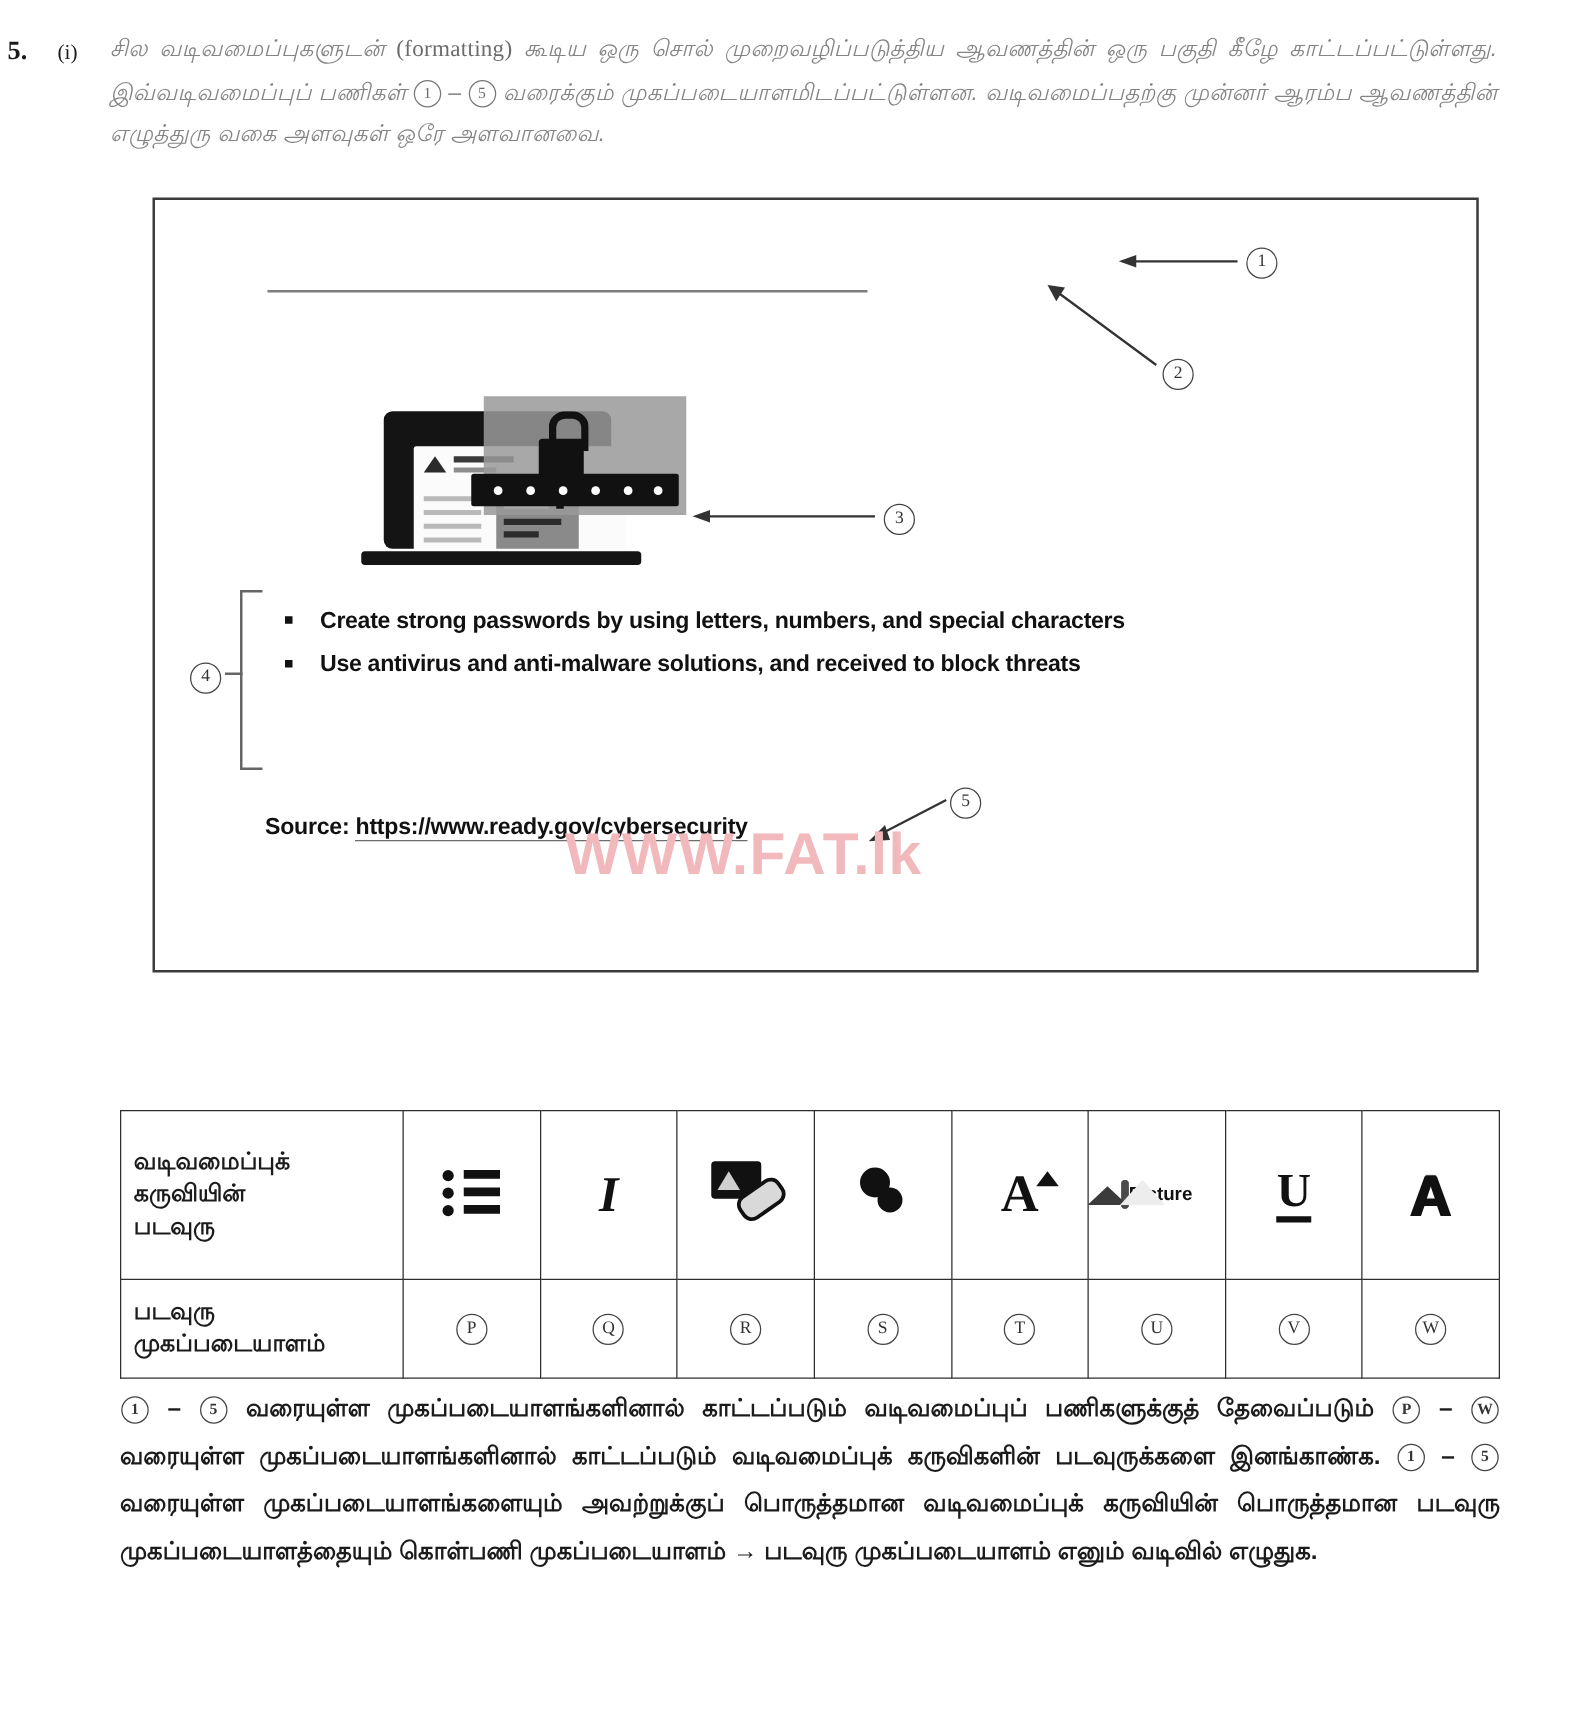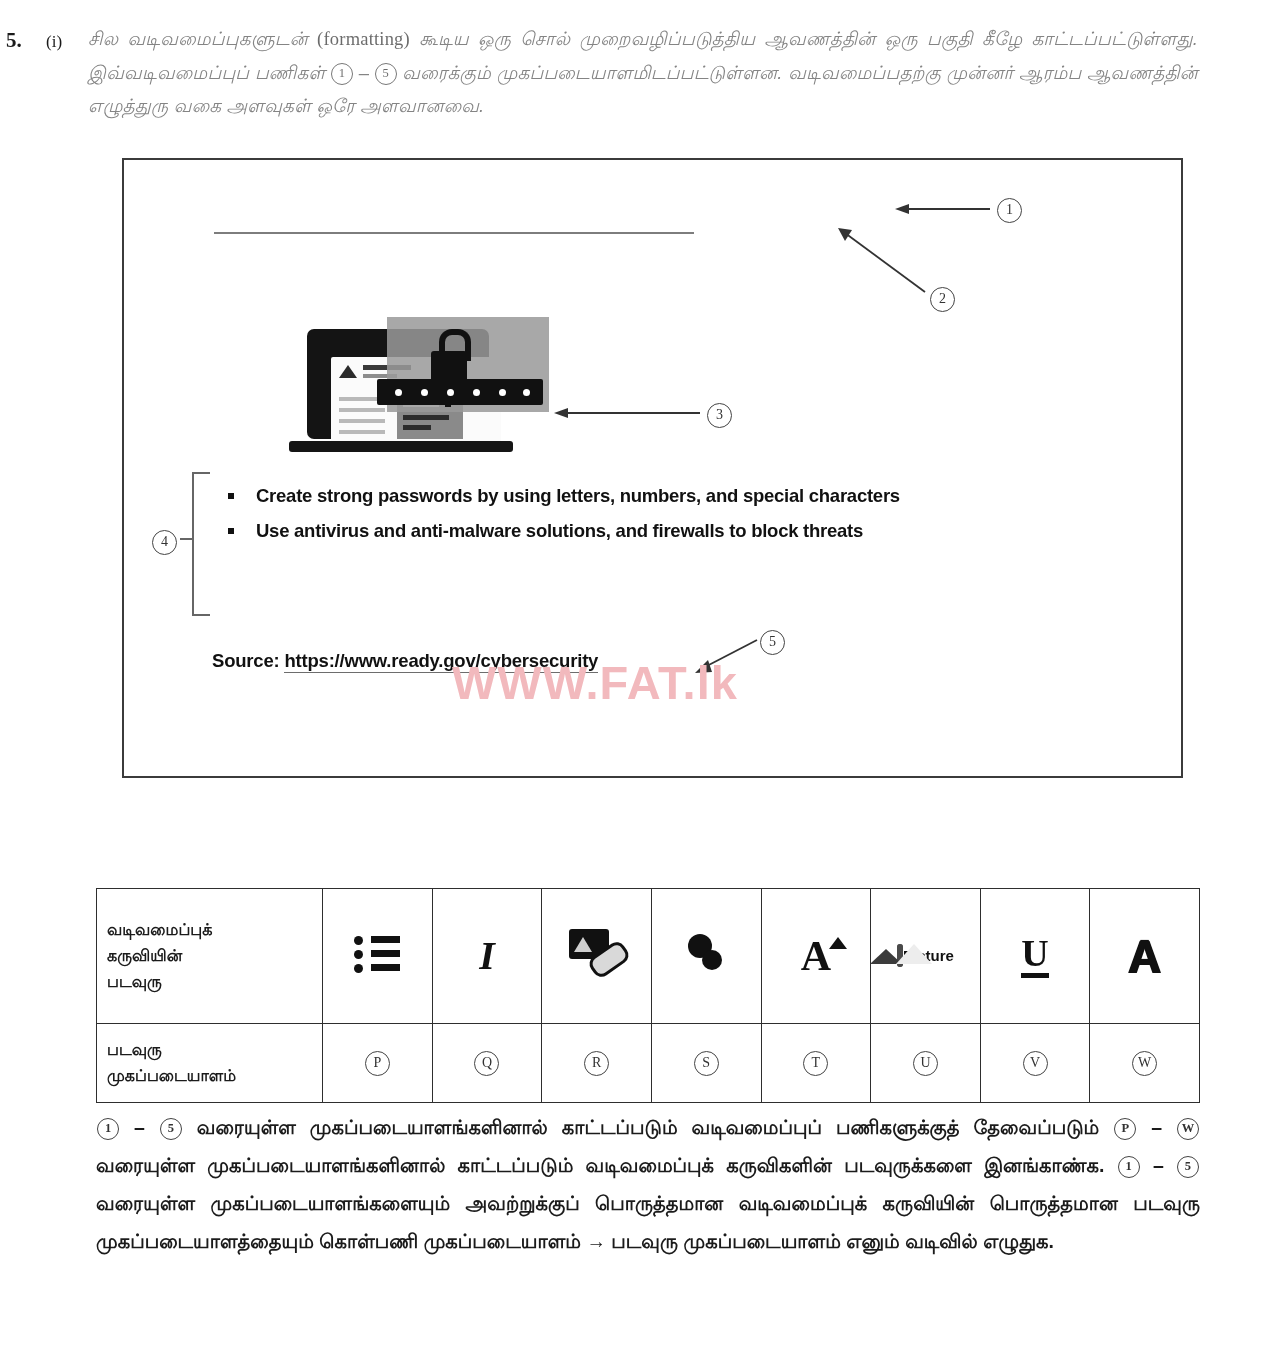--- a/index.html
+++ b/index.html
@@ -138,21 +138,21 @@
     table-layout:fixed;
   }
   table.icons td{
     border:1.7px solid #2e2e2e;
     text-align:center;vertical-align:middle;
     padding:0;
   }
   table.icons td.hdr{
     text-align:left;padding:8px 10px;
     font-family:"Liberation Sans",sans-serif;
-    font-weight:bold;font-size:16px;line-height:26px;
+    font-weight:bold;font-size:19px;line-height:26px;
     color:#1b1b1b;width:205px;
   }
   tr.r1 td{height:118px;}
   tr.r2 td{height:62px;}
 
   
   .ic{display:inline-block;position:relative;}
   .ic-list{width:46px;height:40px;}
   .ic-list .d{position:absolute;left:0;width:9px;height:9px;border-radius:50%;background:#111;}
   .ic-list .l{position:absolute;left:17px;width:29px;height:7px;background:#111;}
@@ -251,21 +251,21 @@
     </div>
 
     <div class="n4">
       <span class="circ">4</span>
     </div>
     <div class="brace-tick"></div>
     <div class="brace4"></div>
 
     <div class="blist">
       <div class="row">Create strong passwords by using letters, numbers, and special characters</div>
-      <div class="row">Use antivirus and anti-malware solutions, and firewalls to block threats</div>
+      <div class="row">Use antivirus and anti-malware solutions, and received to block threats</div>
     </div>
 
     <div class="src">
       <span>Source: </span><span class="url">https://www.ready.gov/cybersecurity</span>
     </div>
   </div>
 
   <div class="cal" style="left:997px;top:198px">
     <span class="circ">1</span>
   </div>

